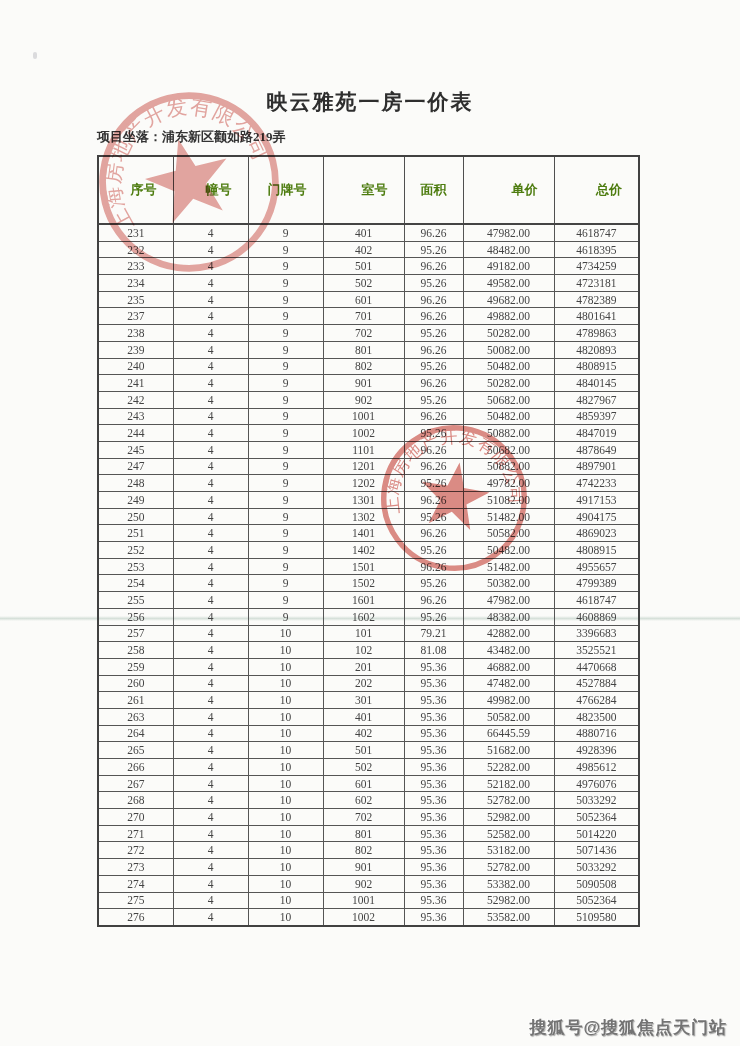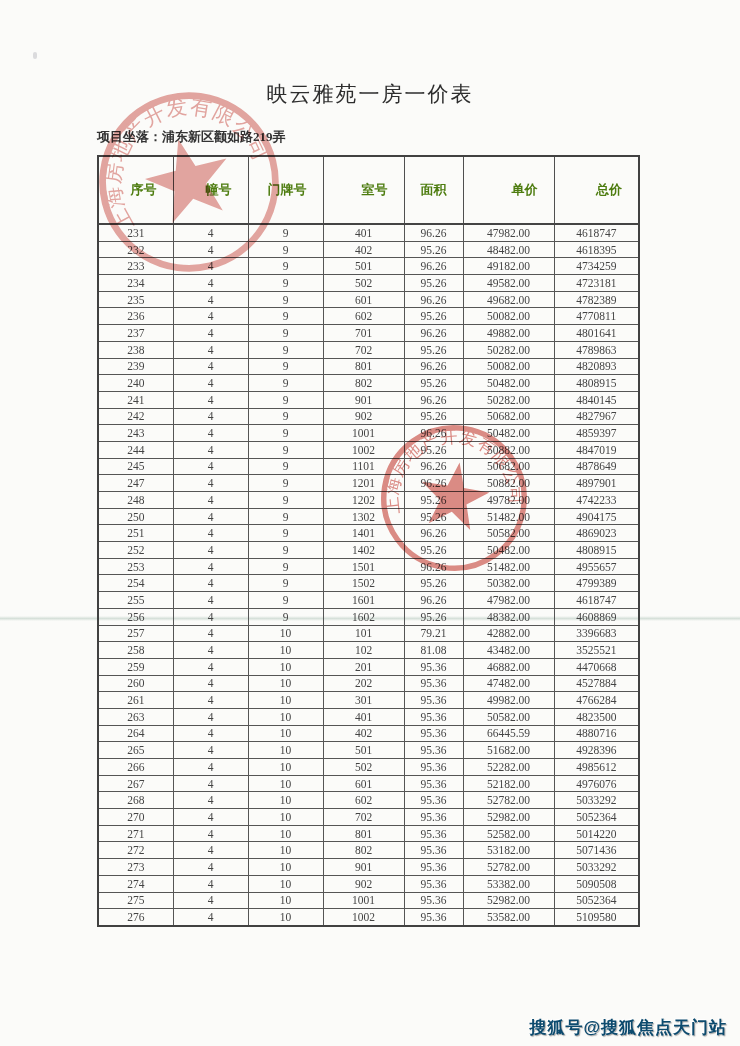--- a/index.html
+++ b/index.html
@@ -3,22 +3,22 @@
 <meta charset="utf-8">
 <style>
   html,body{margin:0;padding:0;background:#e8e8e8;}
   .page{
     position:relative;width:740px;height:1046px;margin:0 auto;
     background:#fbfbf9;overflow:hidden;
     font-family:"Liberation Serif","DejaVu Serif",serif;
     color:#3c3c3c;
   }
   .doc-title{
-    position:absolute;top:80px;left:0;width:740px;
-    text-align:center;font-size:21px;font-weight:normal;
+    position:absolute;top:88px;left:0;width:740px;
+    text-align:center;font-size:21px;font-weight:bold;
     letter-spacing:2px;color:#2e2e2e;
   }
   .location-line{
     position:absolute;top:128px;left:97px;
     font-size:13px;font-weight:bold;color:#333;white-space:nowrap;
   }
   .price-table{
     position:absolute;top:155px;left:97px;width:541px;
     border-collapse:collapse;table-layout:fixed;z-index:2;
   }
@@ -43,21 +43,21 @@
   }
   .stamp{
     position:absolute;z-index:4;mix-blend-mode:multiply;
     font-family:"Liberation Serif","DejaVu Serif",serif;
   }
   .stamp-top{left:93px;top:86px;width:192px;height:192px;opacity:0.48;transform:rotate(-14deg);}
   .stamp-mid{left:376px;top:420px;width:156px;height:156px;opacity:0.62;transform:rotate(9deg);}
   .watermark{
     position:absolute;top:1016px;right:13px;z-index:5;
     font-size:17px;font-weight:bold;letter-spacing:1px;
-    color:#0c4a6e;
+    color:#737373;
     text-shadow:-1px -1px 0 rgba(255,255,255,0.95), 1px 1px 1px rgba(110,110,110,0.6);
     font-family:"Liberation Sans","DejaVu Sans",sans-serif;
   }
 </style>
 </head>
 <body>
 
 <div class="page">
 
   <div class="scan-dot"></div>
@@ -129,29 +129,20 @@
         <tr>
           <td>235</td>
           <td>4</td>
           <td>9</td>
           <td>601</td>
           <td>96.26</td>
           <td>49682.00</td>
           <td>4782389</td>
         </tr>
         <tr>
-          <td>236</td>
-          <td>4</td>
-          <td>9</td>
-          <td>602</td>
-          <td>95.26</td>
-          <td>50082.00</td>
-          <td>4770811</td>
-        </tr>
-        <tr>
           <td>237</td>
           <td>4</td>
           <td>9</td>
           <td>701</td>
           <td>96.26</td>
           <td>49882.00</td>
           <td>4801641</td>
         </tr>
         <tr>
           <td>238</td>
@@ -235,20 +226,29 @@
           <td>4897901</td>
         </tr>
         <tr>
           <td>248</td>
           <td>4</td>
           <td>9</td>
           <td>1202</td>
           <td>95.26</td>
           <td>49782.00</td>
           <td>4742233</td>
+        </tr>
+        <tr>
+          <td>249</td>
+          <td>4</td>
+          <td>9</td>
+          <td>1301</td>
+          <td>96.26</td>
+          <td>51082.00</td>
+          <td>4917153</td>
         </tr>
         <tr>
           <td>250</td>
           <td>4</td>
           <td>9</td>
           <td>1302</td>
           <td>95.26</td>
           <td>51482.00</td>
           <td>4904175</td>
         </tr>

